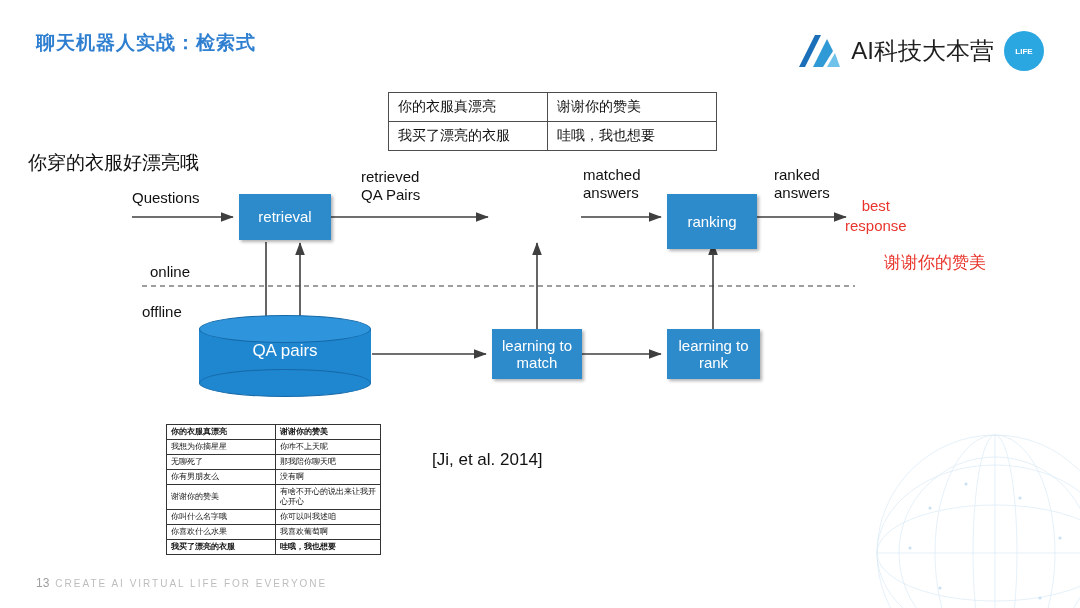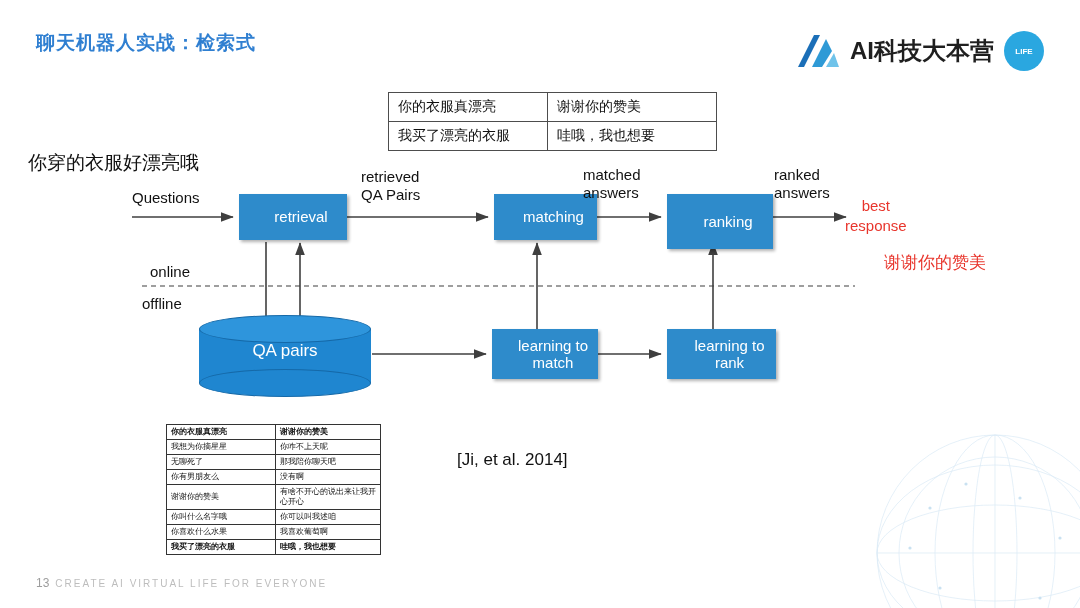--- a/index.html
+++ b/index.html
@@ -11,58 +11,57 @@
   .slide{position:absolute;inset:0;}
 
   
   .title{
     position:absolute;left:36px;top:30px;
     font-size:19px;font-weight:bold;color:#2f7fd1;letter-spacing:1px;
   }
   .logo-wrap{position:absolute;right:36px;top:28px;height:46px;display:flex;align-items:center;gap:10px;}
   .logo-mark{position:relative;width:44px;height:40px;}
   .logo-mark svg{display:block;}
-  .logo-text{font-size:24px;font-weight:bold;color:#1f1f1f;letter-spacing:0px;}
+  .logo-text{font-size:24px;font-weight:normal;color:#1f1f1f;letter-spacing:0px;}
   .logo-badge{width:40px;height:40px;border-radius:50%;background:#2aa7e0;color:#fff;
     display:flex;align-items:center;justify-content:center;font-size:8px;font-weight:bold;}
 
   
   .qa-top{position:absolute;left:388px;top:92px;border:1px solid #4d4d4d;border-collapse:collapse;background:#fff;}
   .qa-top td{border:1px solid #4d4d4d;font-size:14px;color:#111;padding:5px 9px;white-space:nowrap;}
   .qa-top td.c1{width:140px;}
   .qa-top td.c2{width:150px;}
 
   
   .utterance{position:absolute;left:28px;top:150px;font-size:19px;color:#111;}
 
   
   .box{
     position:absolute;background:#2e8bcb;color:#fff;
     display:flex;align-items:center;justify-content:center;text-align:center;
     font-size:15px;line-height:1.15;
     box-shadow:2px 2px 3px rgba(0,0,0,.30);
-    padding-left:16px;
   }
   #box-retrieval{left:239px;top:194px;width:92px;height:46px;}
   #box-matching{left:494px;top:194px;width:87px;height:46px;}
   #box-ranking{left:667px;top:194px;width:90px;height:55px;}
   #box-l2match{left:492px;top:329px;width:90px;height:50px;}
   #box-l2rank{left:667px;top:329px;width:93px;height:50px;}
 
   
   .lbl{position:absolute;font-size:15px;color:#111;line-height:1.2;}
   #lbl-questions{left:132px;top:189px;}
   #lbl-retrieved{left:361px;top:168px;}
   #lbl-matched{left:583px;top:166px;}
   #lbl-ranked{left:774px;top:166px;}
   #lbl-online{left:142px;top:263px;margin-left:8px;}
-  #lbl-offline{left:142px;top:295px;}
+  #lbl-offline{left:142px;top:303px;}
   #lbl-best{left:845px;top:196px;color:#e8352c;text-align:center;line-height:1.3;}
   #lbl-reply{left:884px;top:253px;color:#e8352c;font-size:17px;}
-  #lbl-cite{left:457px;top:450px;font-size:17px;color:#111;}
+  #lbl-cite{left:432px;top:450px;font-size:17px;color:#111;}
 
   
   .db{position:absolute;left:199px;top:315px;width:172px;height:78px;}
   .db .body{position:absolute;left:0;top:14px;width:172px;height:54px;background:#1f86d0;}
   .db .top{position:absolute;left:0;top:0;width:172px;height:28px;border-radius:50%/50%;background:#2e95dc;border:1px solid #1569a8;box-sizing:border-box;}
   .db .bot{position:absolute;left:0;top:54px;width:172px;height:28px;border-radius:50%/50%;background:#1f86d0;border:1px solid #1569a8;box-sizing:border-box;}
   .db .cap{position:absolute;left:0;top:26px;width:172px;text-align:center;color:#fff;font-size:17px;}
 
   
   .arrows{position:absolute;left:0;top:0;width:1080px;height:608px;pointer-events:none;}
@@ -140,21 +139,20 @@
 
       <line x1="537" y1="329" x2="537" y2="243"></line>
 
       <line x1="713" y1="329" x2="713" y2="243"></line>
     </g>
 
     <line x1="142" y1="286" x2="855" y2="286" stroke="#3f3f3f" stroke-width="1.2" stroke-dasharray="5,4"></line>
   </svg>
 
   <div class="box" id="box-retrieval">retrieval</div>
-  <div class="box" id="box-matching">matching</div>
   <div class="box" id="box-ranking">ranking</div>
   <div class="box" id="box-l2match" style="white-space:pre-line;">learning to
 match</div>
   <div class="box" id="box-l2rank" style="white-space:pre-line;">learning to
 rank</div>
 
   <div class="db">
     <div class="body"></div>
     <div class="bot"></div>
     <div class="top"></div>

